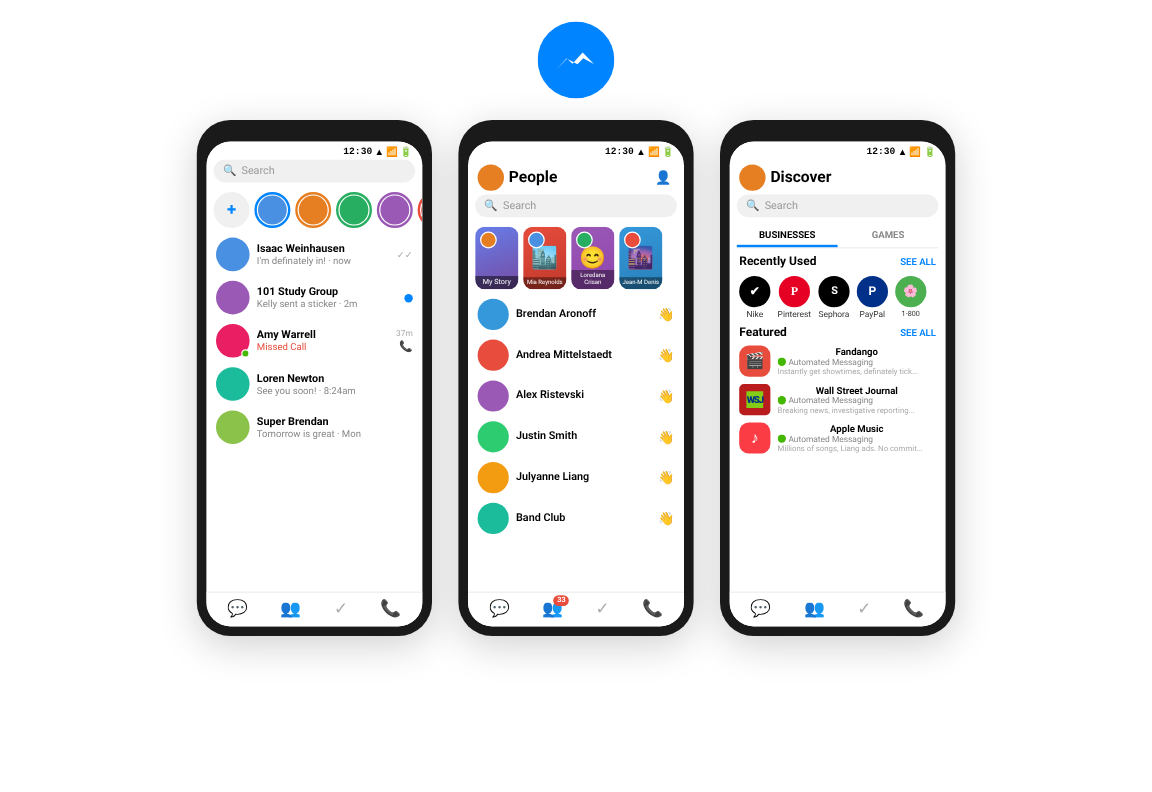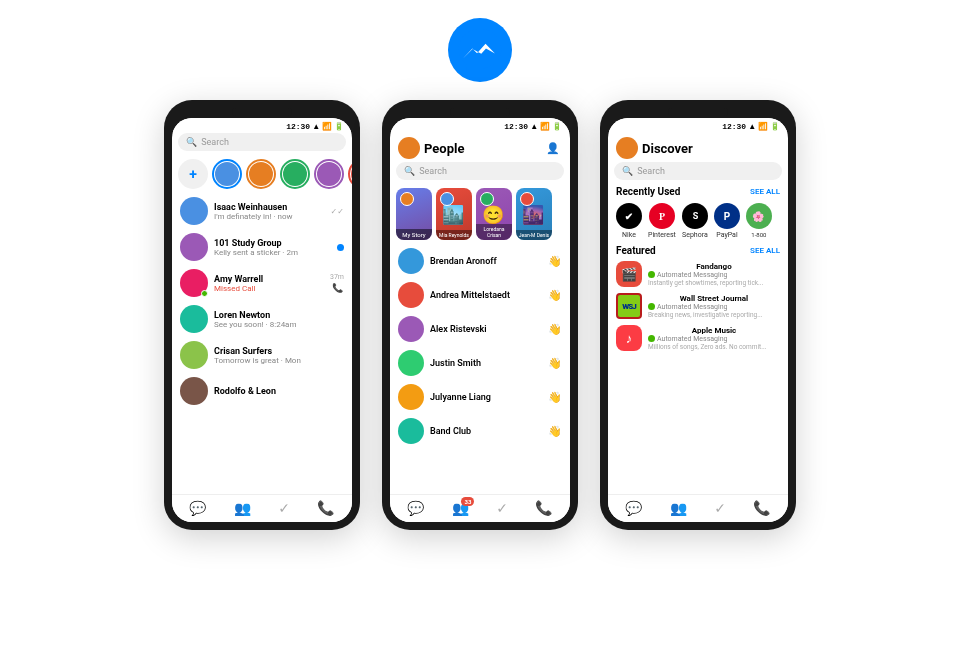--- a/index.html
+++ b/index.html
@@ -462,32 +462,25 @@
             <div class="chat-avatar av-teal" style="background:#1abc9c;"></div>
             <div class="chat-info">
               <div class="chat-name">Loren Newton</div>
               <div class="chat-preview">See you soon! · 8:24am</div>
             </div>
           </div>
 
           <div class="chat-item">
             <div class="chat-avatar av-lime" style="background:#8bc34a;"></div>
             <div class="chat-info">
-              <div class="chat-name">Crisan Surfers</div>
+              <div class="chat-name">Super Brendan</div>
               <div class="chat-preview">Tomorrow is great · Mon</div>
             </div>
           </div>
 
-          <div class="chat-item">
-            <div class="chat-avatar av-brown" style="background:#795548;"></div>
-            <div class="chat-info">
-              <div class="chat-name">Rodolfo &amp; Leon</div>
-              <div class="chat-preview"></div>
-            </div>
-          </div>
         </div>
       </div>
 
       <div class="bottom-nav">
         <div class="nav-item active">💬</div>
         <div class="nav-item">👥</div>
         <div class="nav-item">✓</div>
         <div class="nav-item">📞</div>
       </div>
     </div>
@@ -609,20 +602,24 @@
         <div class="screen-header">
           <div class="avatar-sm" style="background:#e67e22; border-radius:50%;"></div>
           <span class="title">Discover</span>
         </div>
 
         <div class="search-bar">
           <span class="search-icon-sm">🔍</span>
           <span class="search-text">Search</span>
         </div>
 
+        <div class="discover-tabs">
+          <div class="discover-tab active">BUSINESSES</div>
+          <div class="discover-tab">GAMES</div>
+        </div>
 
         <div class="discover-section-title">
           <span>Recently Used</span>
           <span>SEE ALL</span>
         </div>
 
         <div class="discover-brands-row">
           <div class="brand-item">
             <div class="brand-icon" style="background:#000; font-size:10px;">✔</div>
             <span class="brand-name">Nike</span>
@@ -651,43 +648,43 @@
         </div>
 
         <div class="featured-item">
           <div class="featured-icon" style="background:#e74c3c; color:#fff; border-radius:8px; font-size:13px;">🎬</div>
           <div class="featured-info">
             <div class="featured-name">Fandango</div>
             <div class="featured-sub" style="display:flex;align-items:center;gap:2px;">
               <span style="width:7px;height:7px;border-radius:50%;background:#44b700;display:inline-block;"></span>
               <span>Automated Messaging</span>
             </div>
-            <div class="featured-desc">Instantly get showtimes, reporting tick...</div>
+            <div class="featured-desc">Instantly get showtimes, definately tick...</div>
           </div>
         </div>
         <div class="featured-item">
-          <div class="featured-icon" style="background:#84cc16; border:2px solid #b91c1c; border-radius:4px; font-size:8px; font-weight:900; color:#003087; letter-spacing:-1px;">WSJ</div>
+          <div class="featured-icon" style="background:#84cc16; border:6px solid #b91c1c; border-radius:4px; font-size:8px; font-weight:900; color:#003087; letter-spacing:-1px;">WSJ</div>
           <div class="featured-info">
             <div class="featured-name">Wall Street Journal</div>
             <div class="featured-sub" style="display:flex;align-items:center;gap:2px;">
               <span style="width:7px;height:7px;border-radius:50%;background:#44b700;display:inline-block;"></span>
               <span>Automated Messaging</span>
             </div>
             <div class="featured-desc">Breaking news, investigative reporting...</div>
           </div>
         </div>
         <div class="featured-item">
           <div class="featured-icon" style="background:#fc3c44; border-radius:8px; font-size:13px; color:#fff;">♪</div>
           <div class="featured-info">
             <div class="featured-name">Apple Music</div>
             <div class="featured-sub" style="display:flex;align-items:center;gap:2px;">
               <span style="width:7px;height:7px;border-radius:50%;background:#44b700;display:inline-block;"></span>
               <span>Automated Messaging</span>
             </div>
-            <div class="featured-desc">Millions of songs, Zero ads. No commit...</div>
+            <div class="featured-desc">Millions of songs, Liang ads. No commit...</div>
           </div>
         </div>
       </div>
 
       <div class="bottom-nav">
         <div class="nav-item">💬</div>
         <div class="nav-item">👥</div>
         <div class="nav-item">✓</div>
         <div class="nav-item">📞</div>
       </div>

